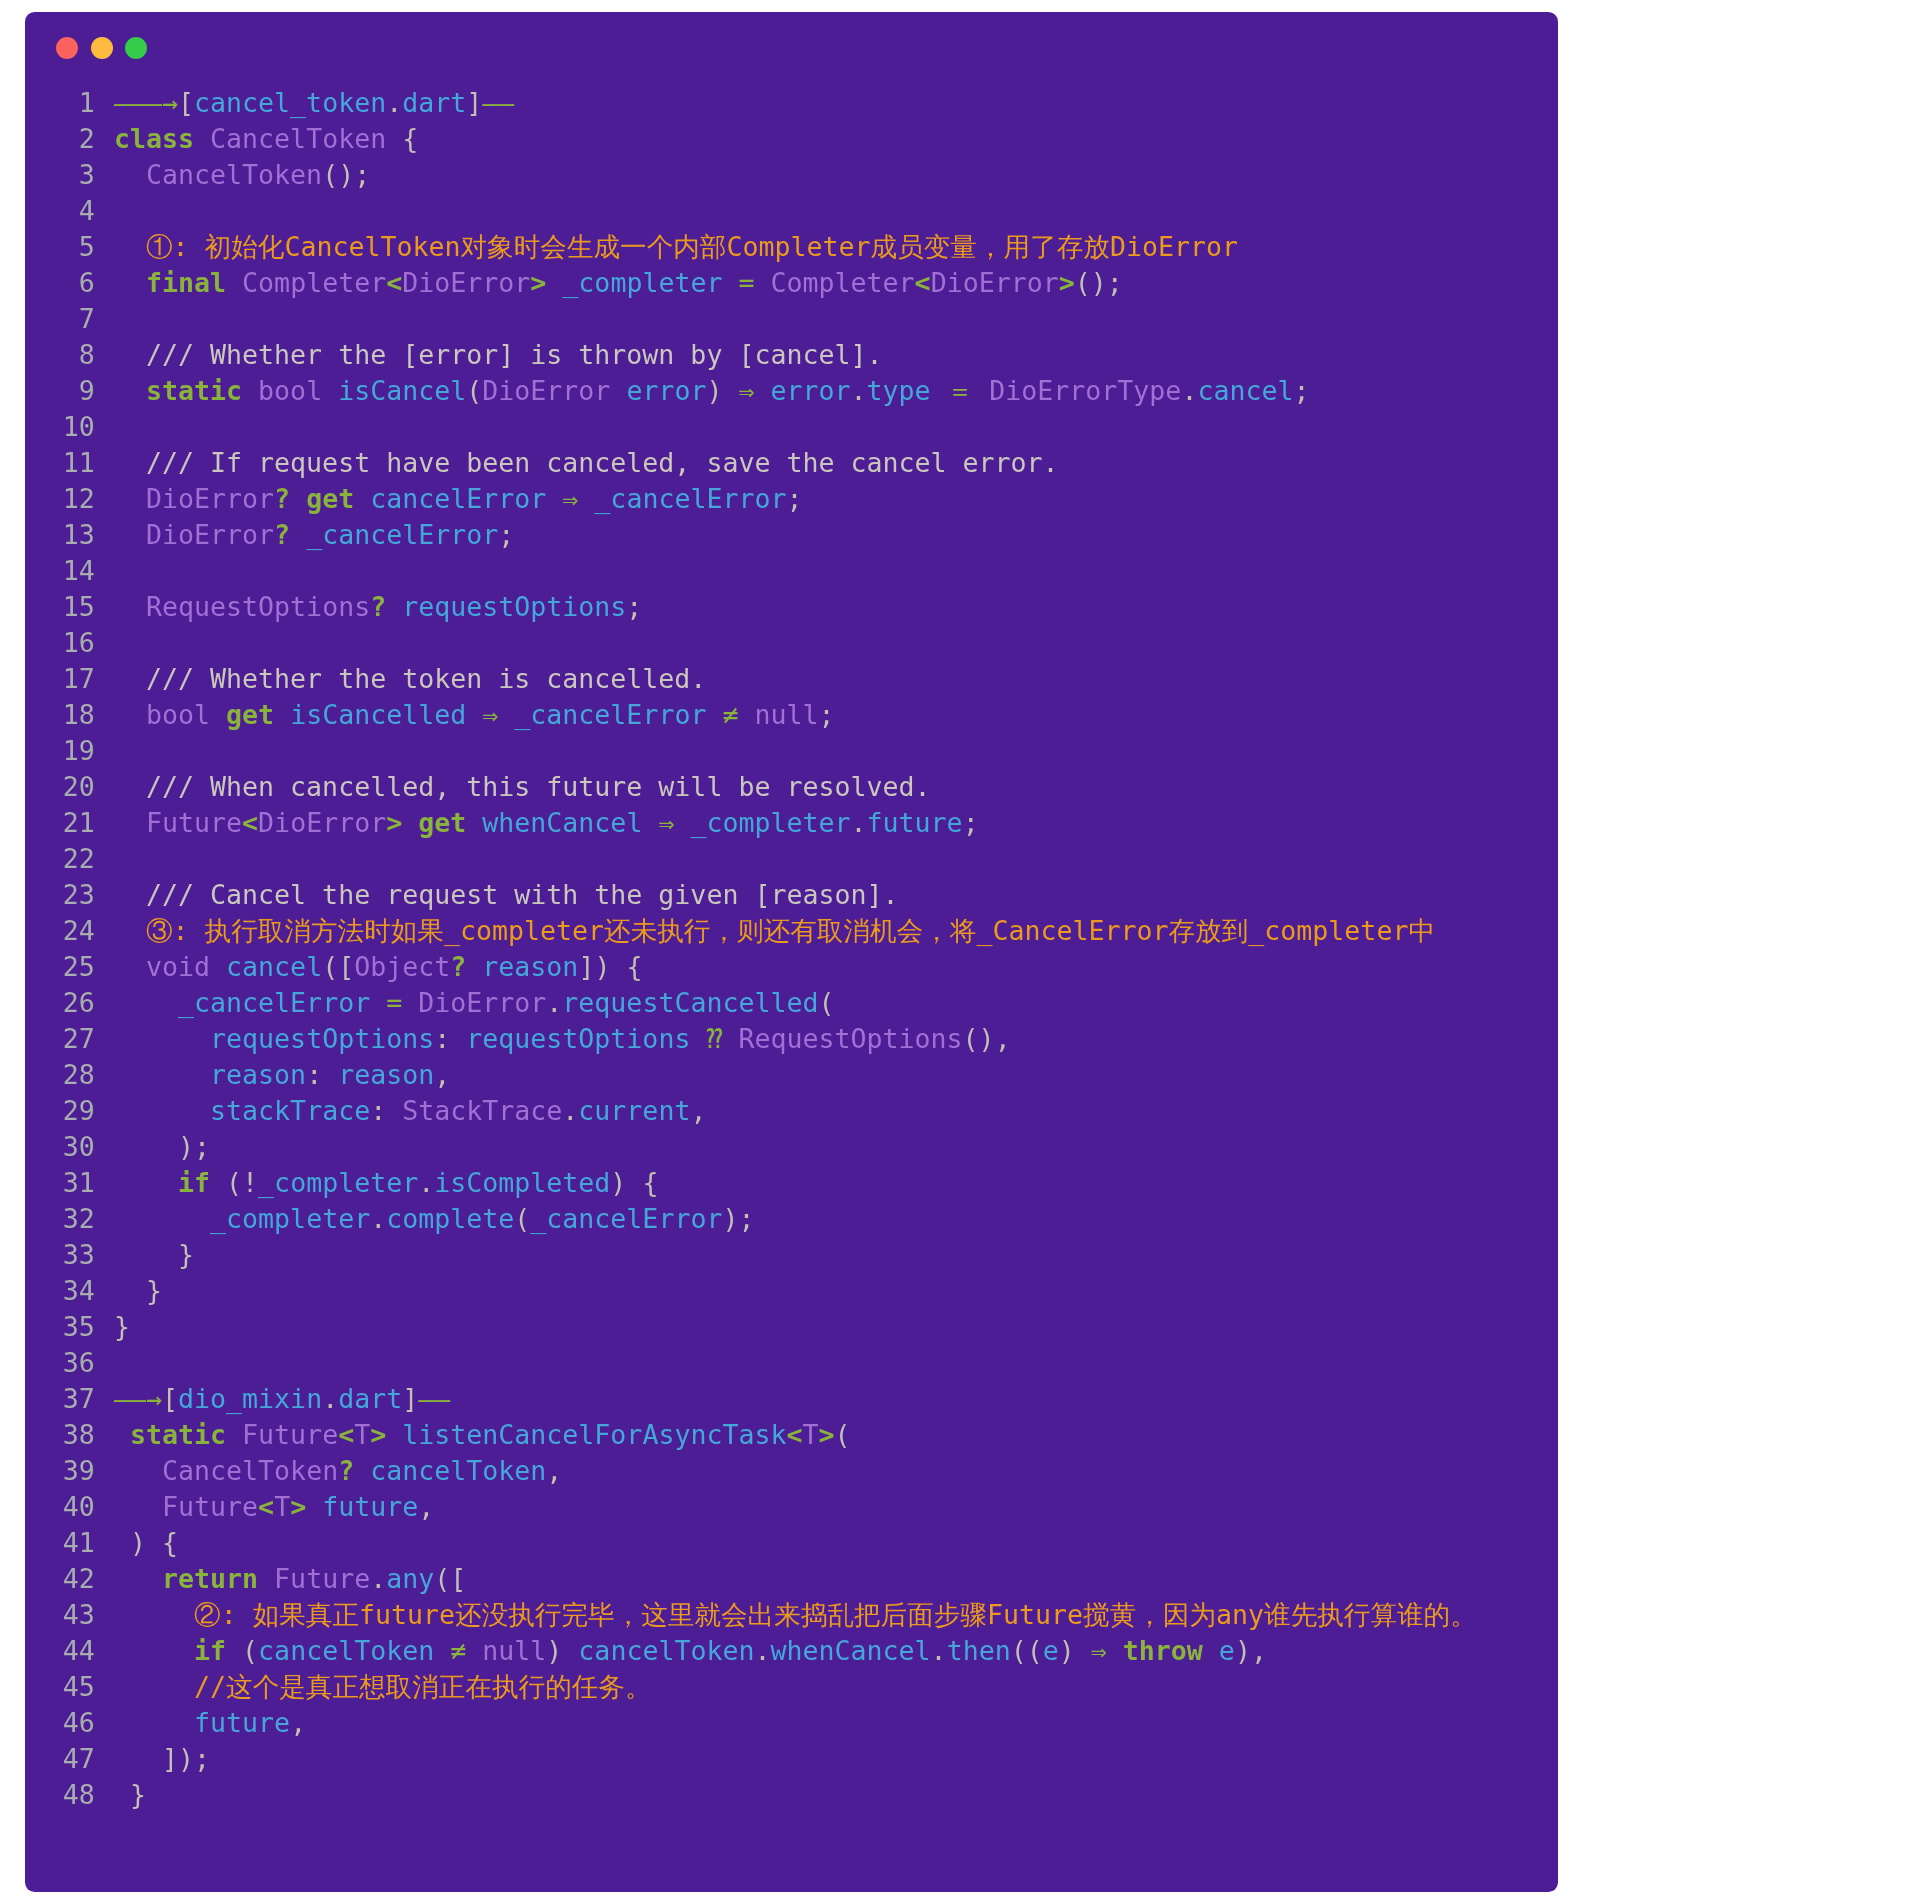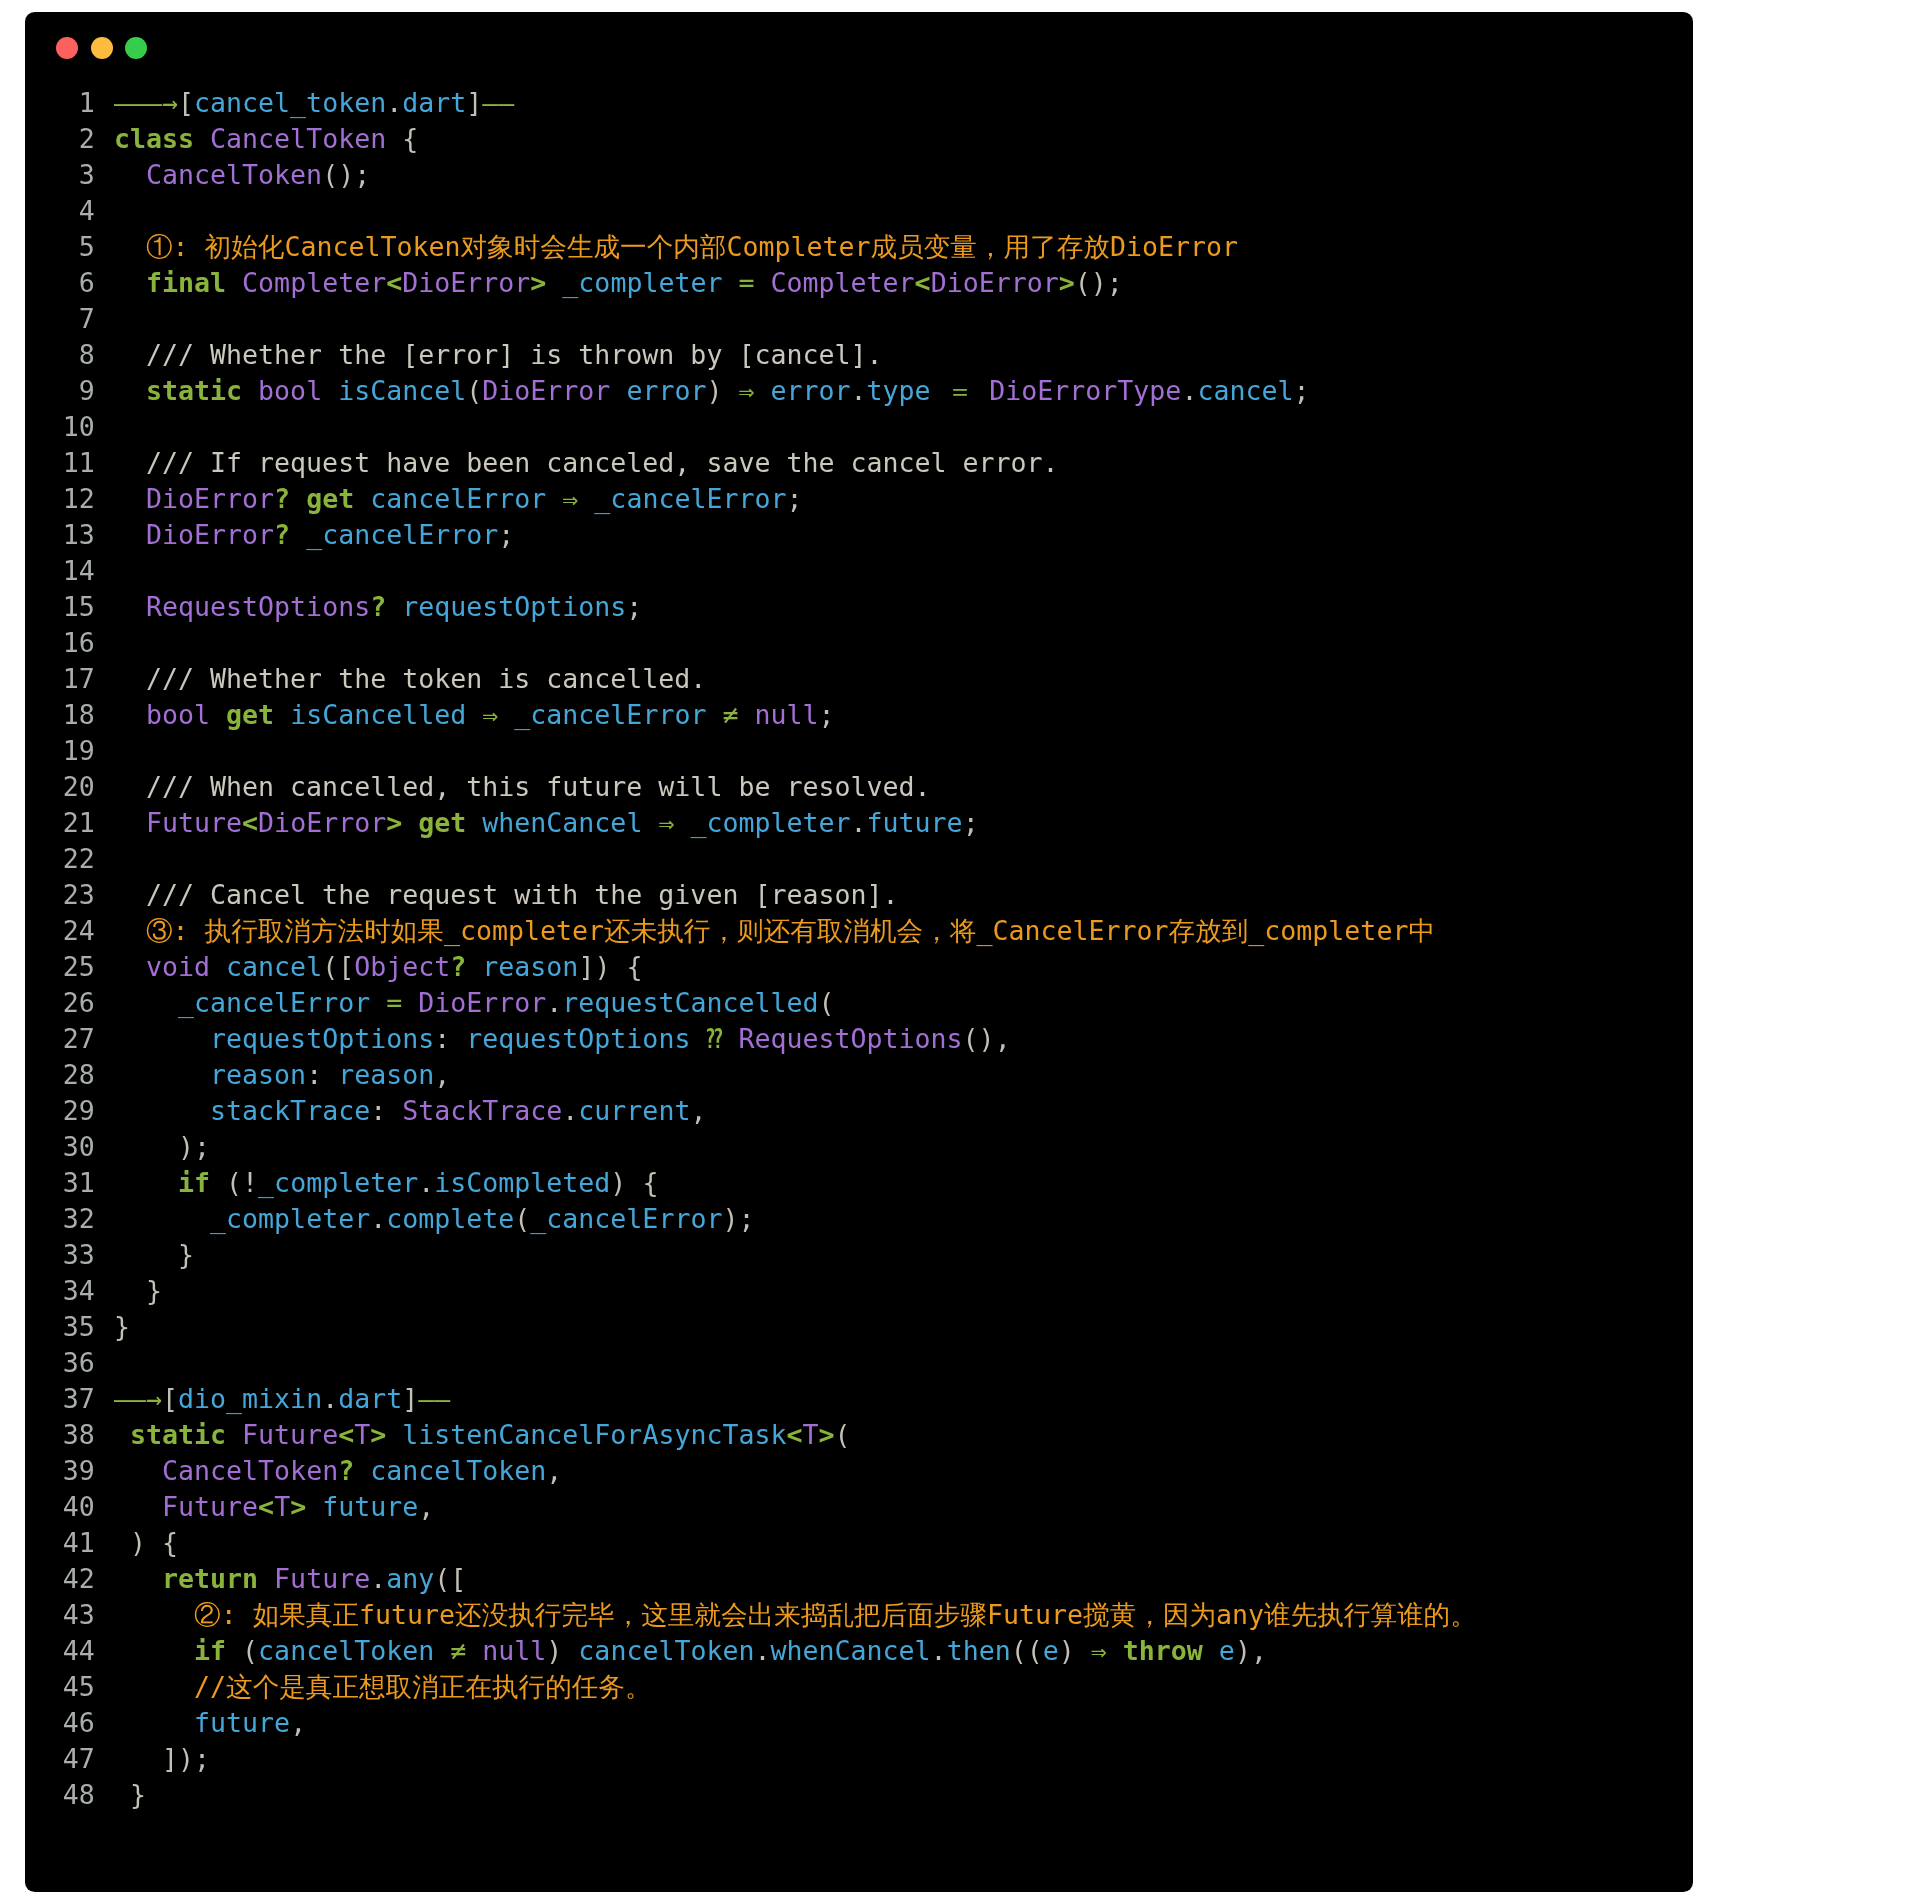--- a/index.html
+++ b/index.html
@@ -9,23 +9,23 @@
   }
   body {
     width: 1931px;
     height: 1902px;
     font-family: "DejaVu Sans Mono", monospace;
   }
   #window {
     position: absolute;
     left: 25px;
     top: 11.6px;
-    width: 1668px;
+    width: 1533px;
     height: 1880px;
-    background: #000000;
+    background: #4c1d95;
     border-radius: 9.7px;
     overflow: hidden;
   }
   #titlebar {
     height: 73px;
     padding-left: 31px;
     display: flex;
     align-items: center;
     gap: 12.6px;
   }

